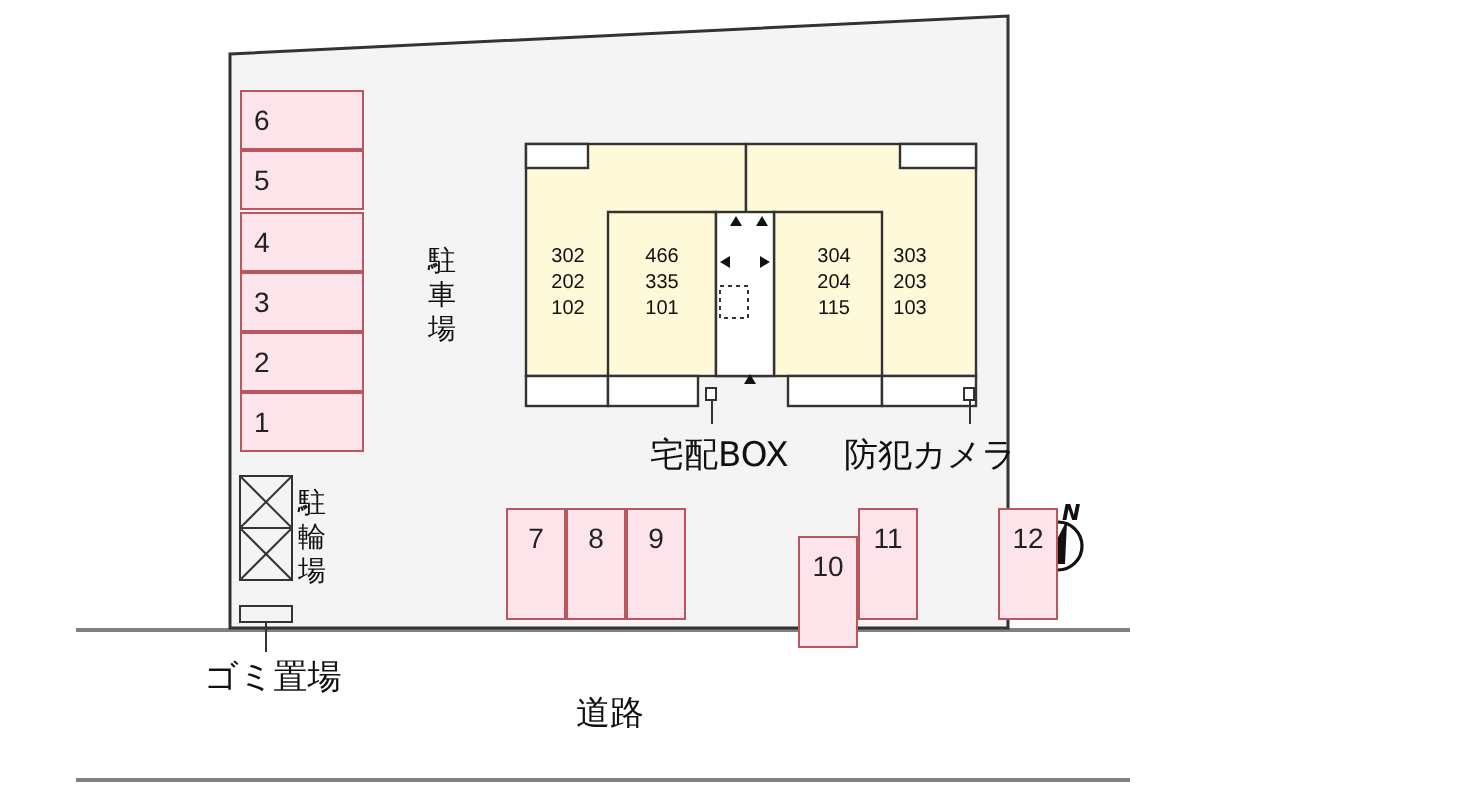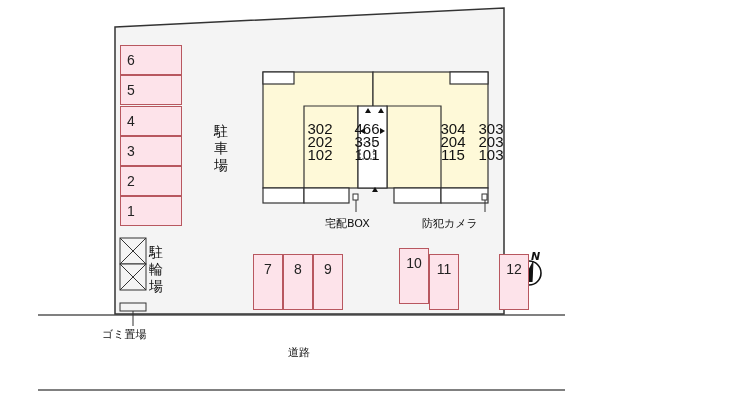--- a/index.html
+++ b/index.html
@@ -6,24 +6,24 @@
   body { width: 736px; height: 400px; position: relative; overflow: hidden;
          font-family: "DejaVu Sans", sans-serif; color: #111; }
   .abs { position: absolute; }
   svg.site { position: absolute; left: 0; top: 0; }
   .stall { position: absolute; background: #fde3ea; border: 1px solid #b8575f; box-sizing: border-box; }
   .stall-v { width: 62px; height: 30px; }
   .stall-h { width: 30px; height: 56px; }
   .stall-num { position: absolute; font-family: "Liberation Sans", sans-serif; font-size: 14px; color: #222; }
   .stall-v .stall-num { left: 6px; top: 6px; }
   .stall-h .stall-num { left: 0; right: 0; text-align: center; top: 6px; }
-  .unit-label { position: absolute; font-family: "Liberation Sans", sans-serif; font-size: 15px; line-height: 13px; text-align: center; color: #111; padding-left: 36px; }
+  .unit-label { position: absolute; font-family: "Liberation Sans", sans-serif; font-size: 10px; line-height: 13px; text-align: center; color: #111; }
   .unit-label span { display: block; }
   .vlabel { position: absolute; font-size: 14px; line-height: 17px; width: 16px; text-align: center; color: #111; }
-  .hlabel { position: absolute; font-size: 11px; white-space: nowrap; color: #111; }
+  .hlabel { position: absolute; font-size: 17px; white-space: nowrap; color: #111; }
 </style>
 </head>
 <body>
 
 <svg class="site" width="736" height="400" viewBox="0 0 736 400">
 
   <line x1="38" y1="315" x2="565" y2="315" stroke="#808080" stroke-width="2"></line>
   <line x1="38" y1="390" x2="565" y2="390" stroke="#808080" stroke-width="2"></line>
 
   <polygon points="115,27 504,8 504,314 115,314" fill="#f4f4f4" stroke="#333" stroke-width="1.5"></polygon>
@@ -114,21 +114,21 @@
     </div>
   <div class="stall stall-h" style="left:283px; top:254px;">
       <span class="stall-num">8</span>
     </div>
   <div class="stall stall-h" style="left:313px; top:254px;">
       <span class="stall-num">9</span>
     </div>
 </div>
 
 <div>
-  <div class="stall stall-h" style="left:399px; top:248px;padding-left:20px;">
+  <div class="stall stall-h" style="left:399px; top:268px;padding-left:20px;">
       <span class="stall-num">10</span>
     </div>
   <div class="stall stall-h" style="left:429px; top:254px;">
       <span class="stall-num">11</span>
     </div>
   <div class="stall stall-h" style="left:459px; top:254px;margin-left:40px;">
       <span class="stall-num">12</span>
     </div>
 </div>
 

